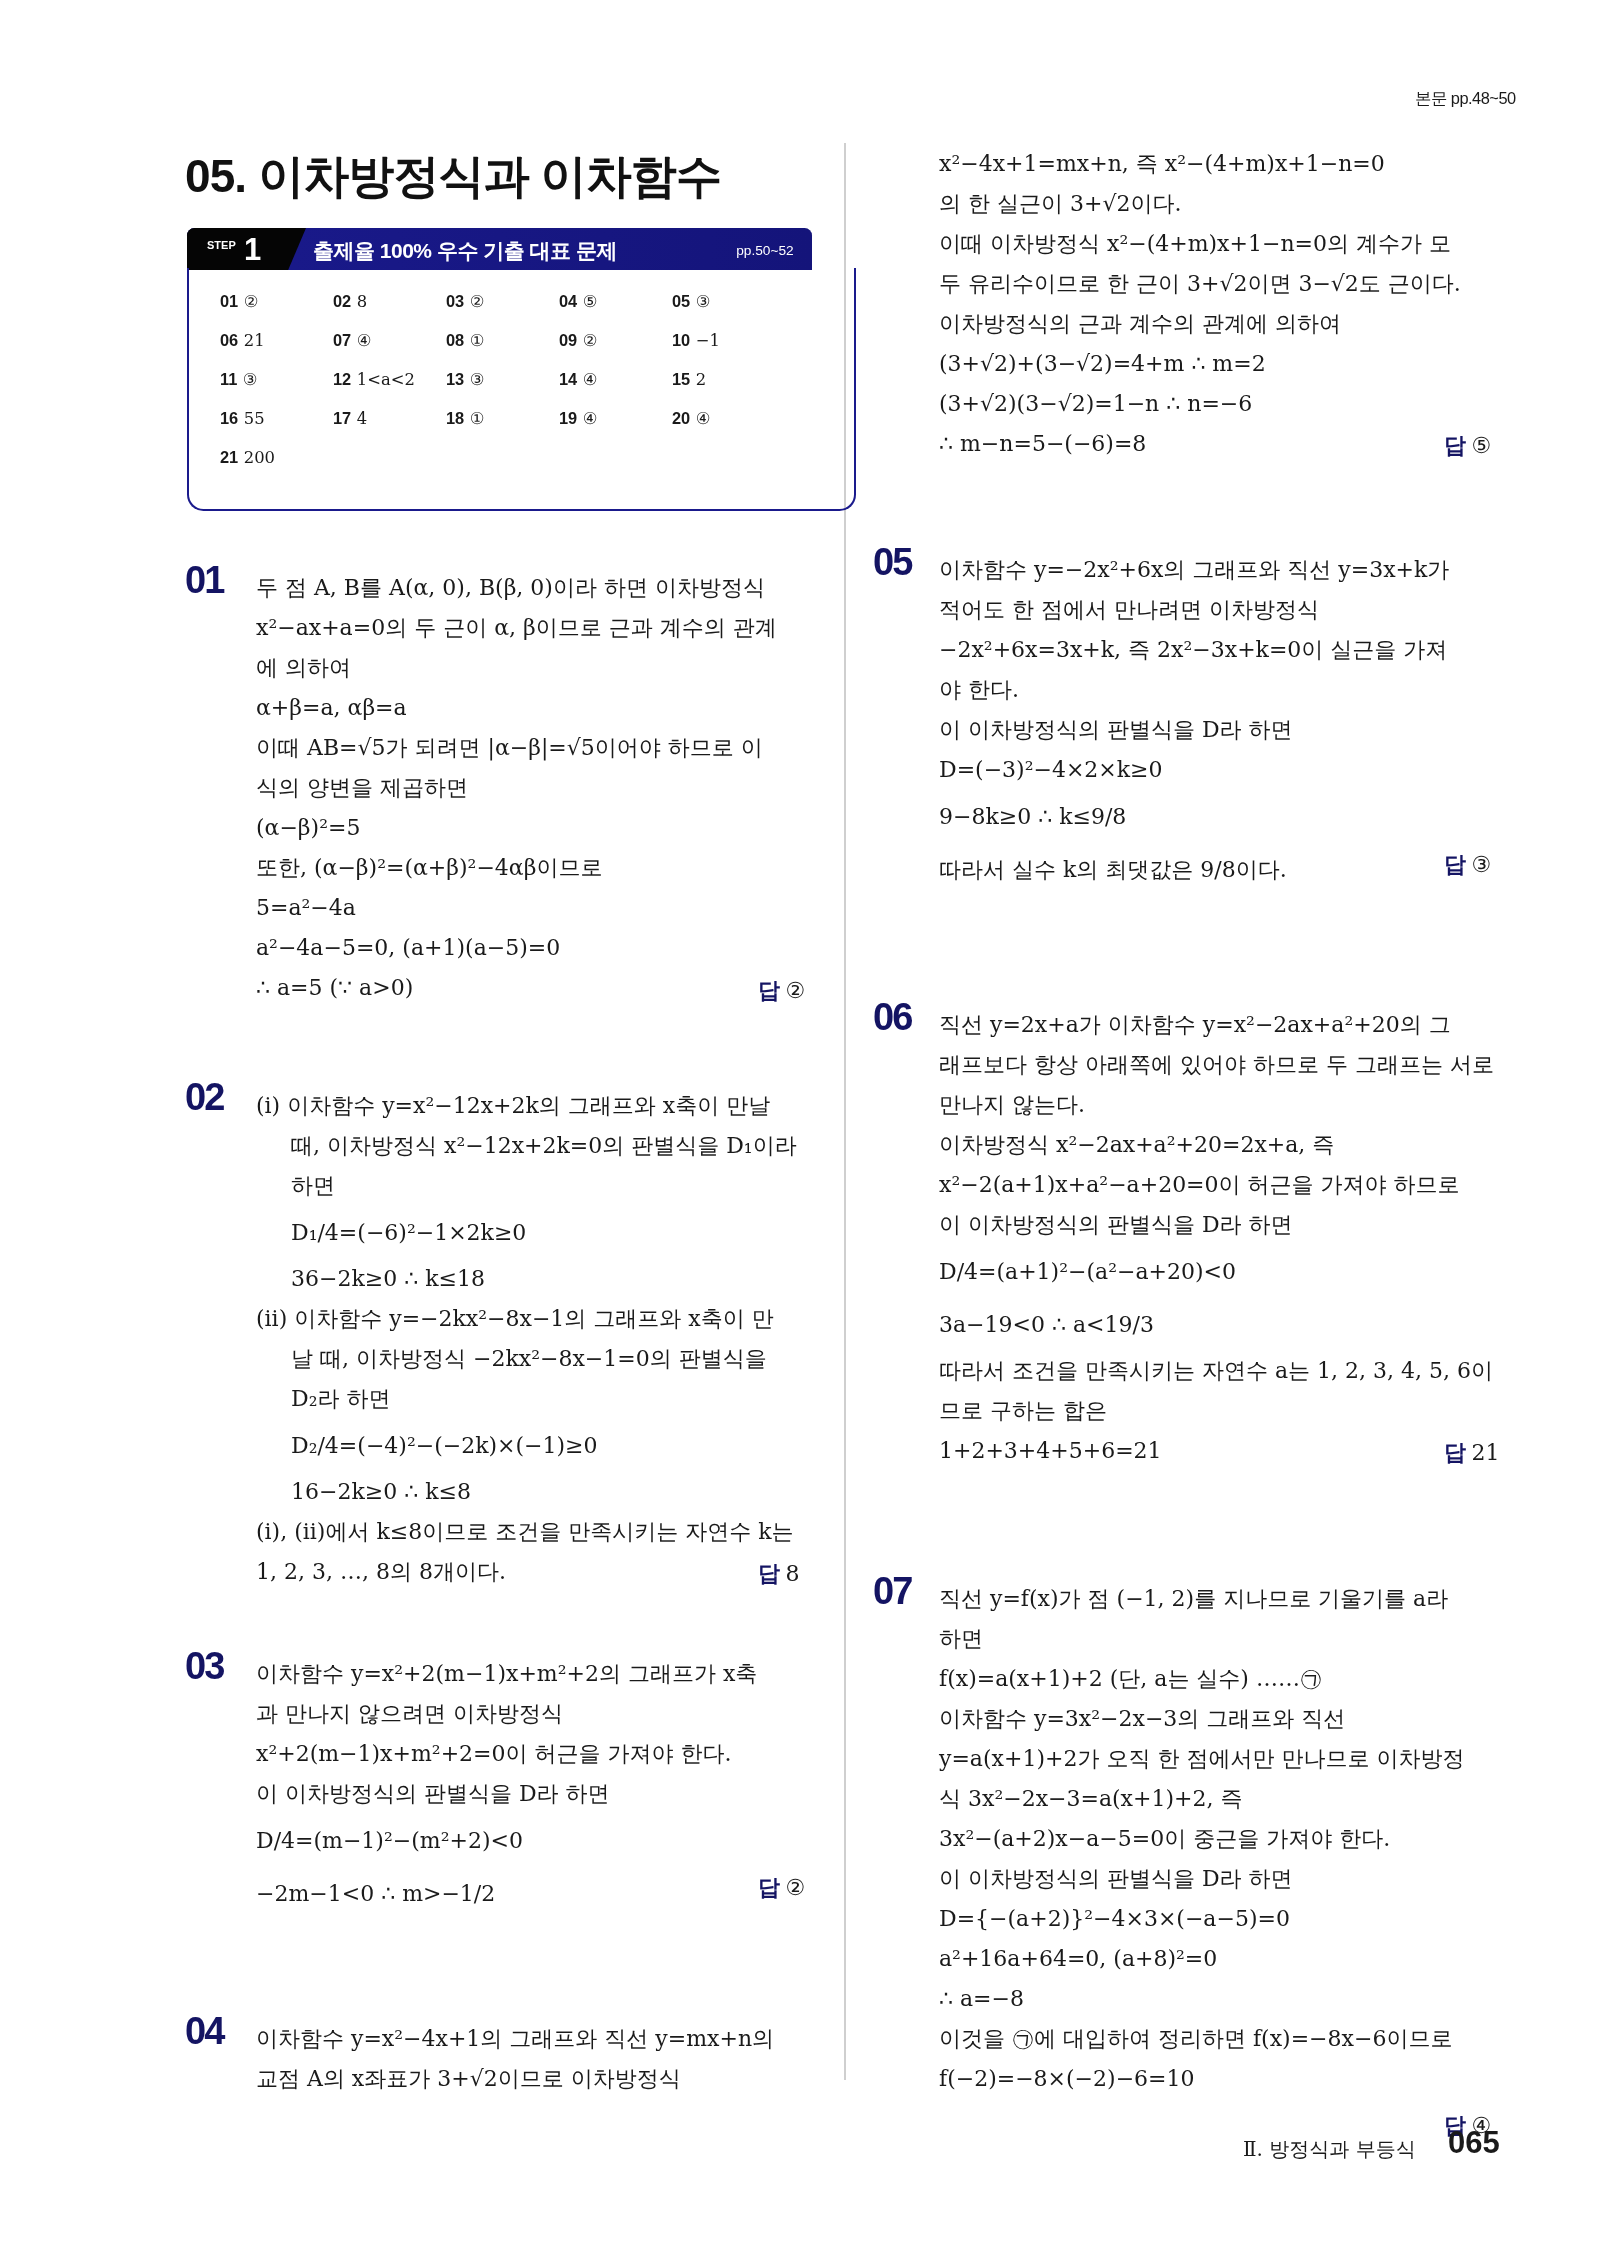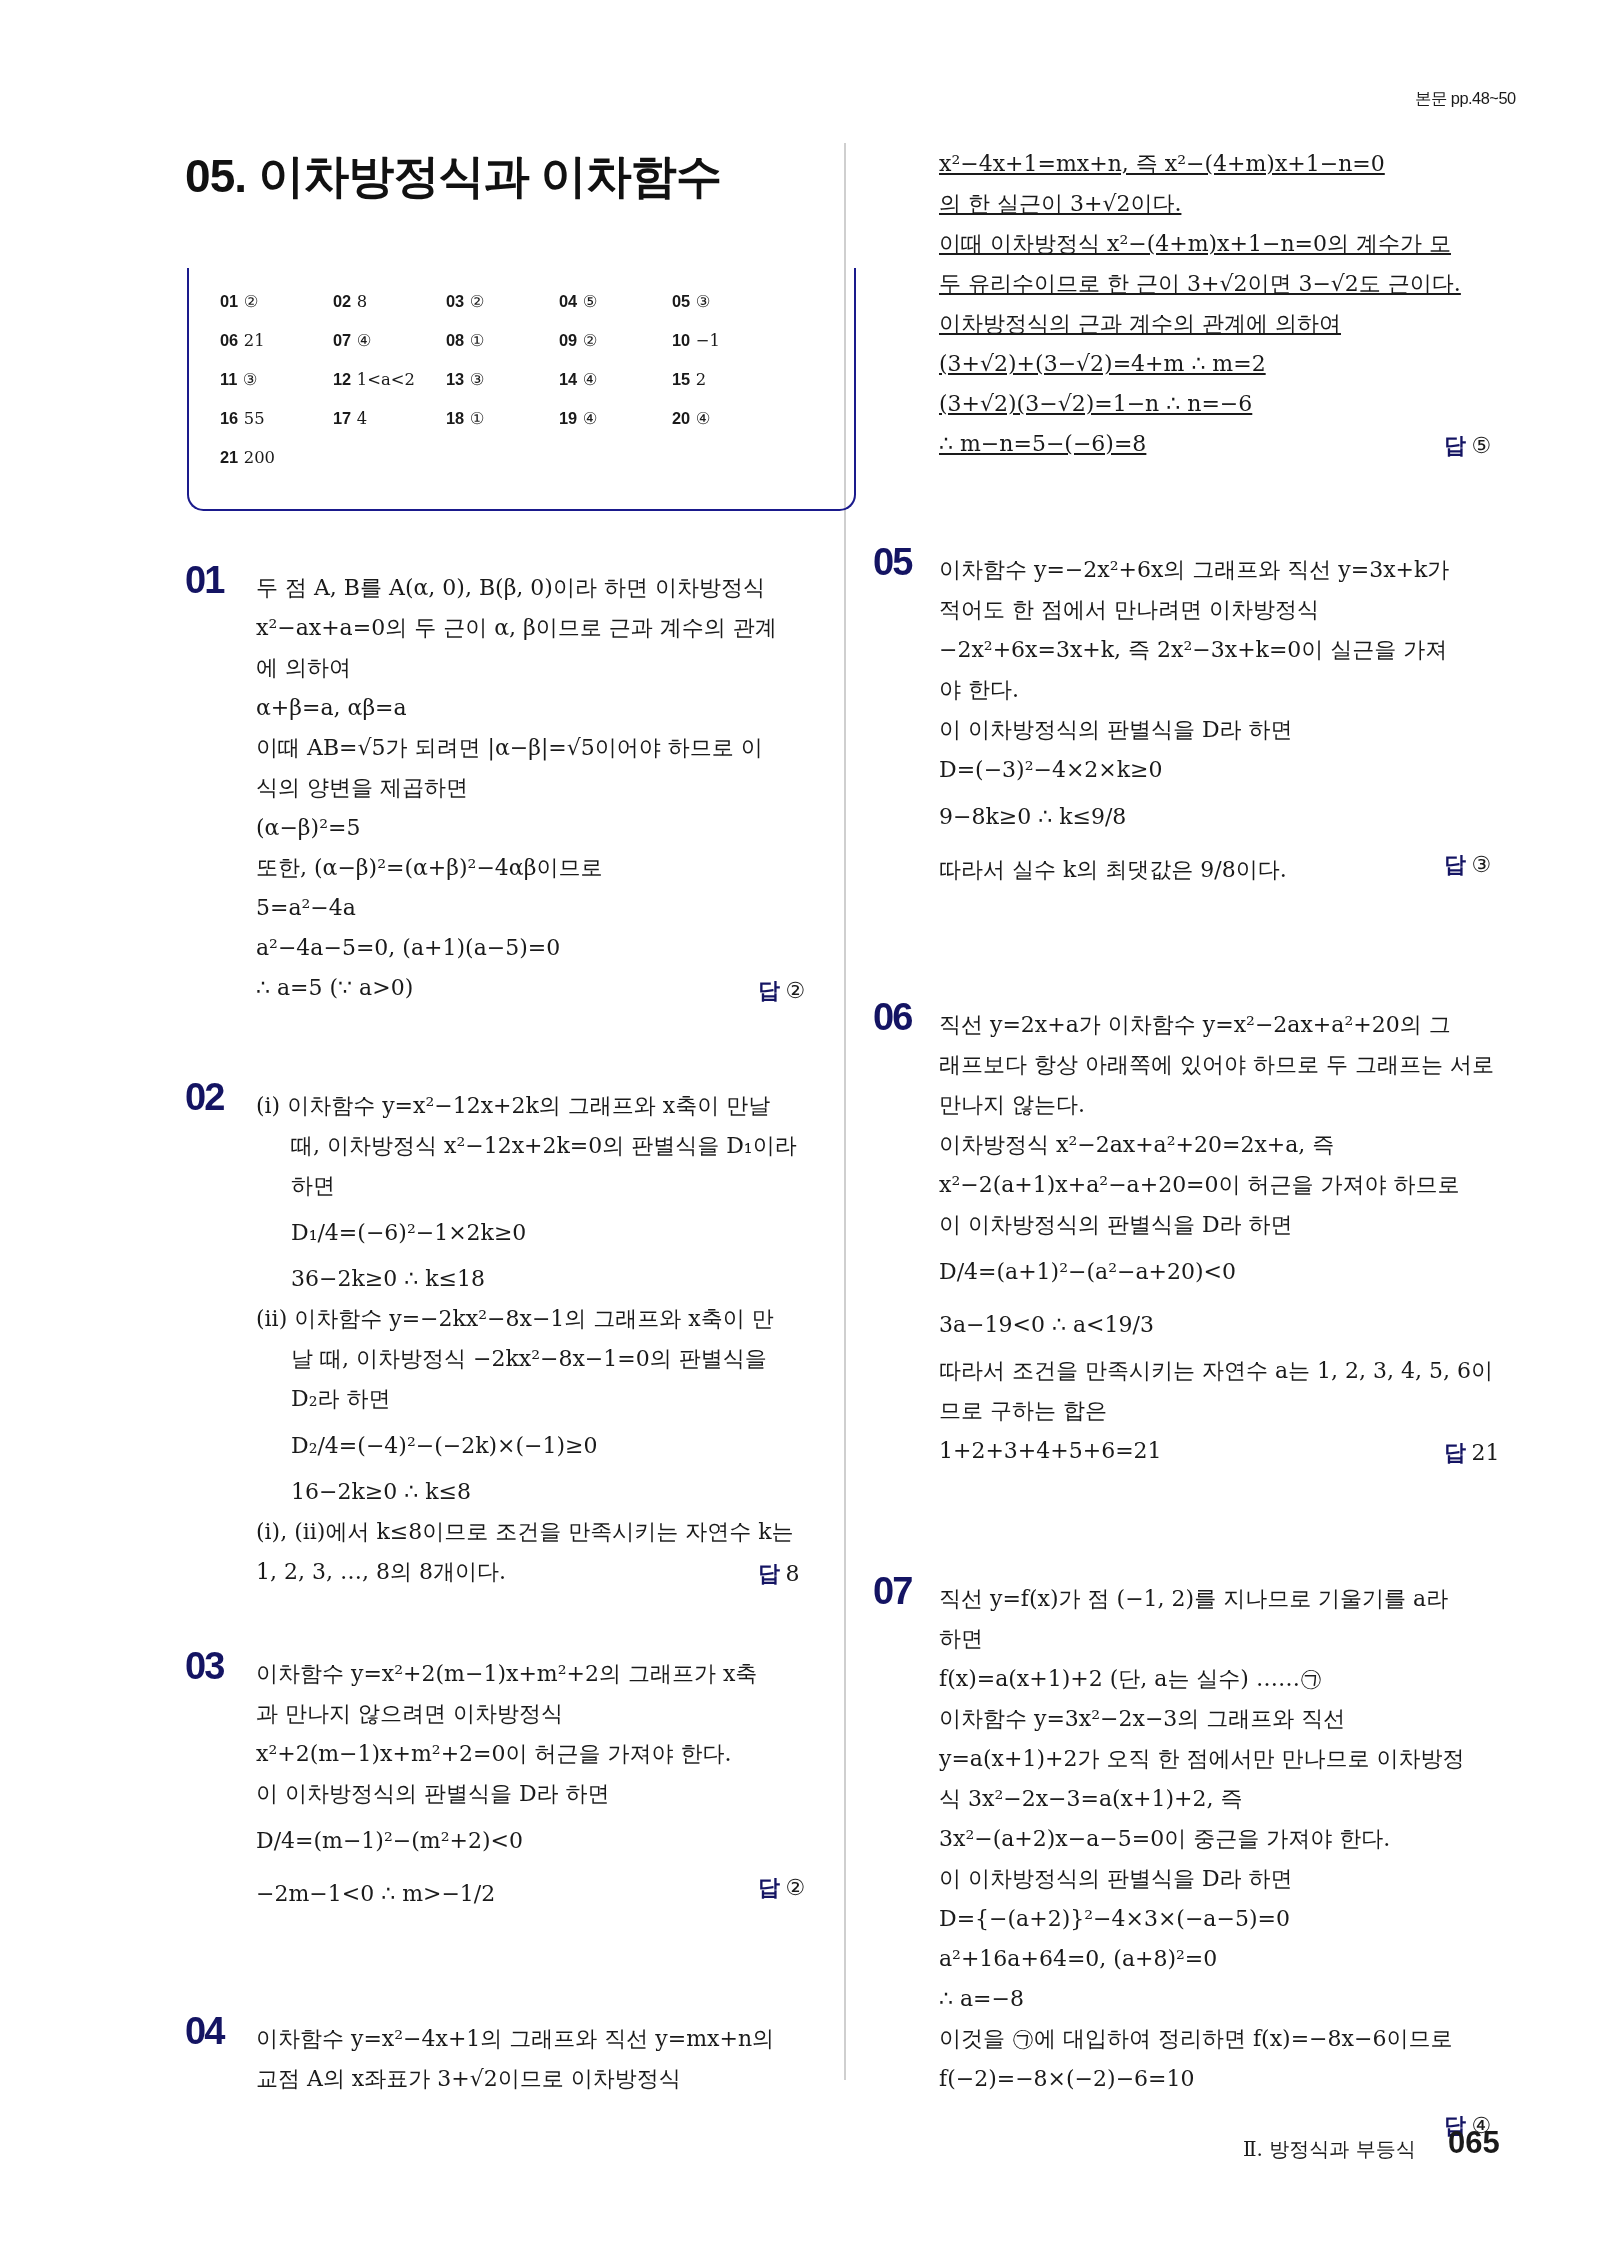--- a/index.html
+++ b/index.html
@@ -33,20 +33,27 @@
   .footer-page { left:1448px; top:2125px; font-size:31px; font-weight:bold; font-family:"Liberation Sans",sans-serif; }
 </style>
 </head>
 <body>
 
 <div class="abs sans page-ref">본문 pp.48~50</div>
 <div class="abs sans chapter-title">05. 이차방정식과 이차함수</div>
 <div class="abs divider"></div>
 
 <div class="abs step-box">
+  <div class="step-head sans">
+    <div class="step-black"></div>
+    <span class="step-word">STEP</span>
+    <span class="step-num">1</span>
+    <span class="step-title">출제율 100%  우수 기출 대표 문제</span>
+    <span class="step-pages">pp.50~52</span>
+  </div>
   <div class="step-body">
     <div class="ans-grid" id="ans-grid">
         <div class="ans-cell"><span class="num">01</span><span>②</span></div>
         <div class="ans-cell"><span class="num">02</span><span>8</span></div>
         <div class="ans-cell"><span class="num">03</span><span>②</span></div>
         <div class="ans-cell"><span class="num">04</span><span>⑤</span></div>
         <div class="ans-cell"><span class="num">05</span><span>③</span></div>
         <div class="ans-cell"><span class="num">06</span><span>21</span></div>
         <div class="ans-cell"><span class="num">07</span><span>④</span></div>
         <div class="ans-cell"><span class="num">08</span><span>①</span></div>
@@ -107,21 +114,21 @@
       <div class="ln">이 이차방정식의 판별식을 D라 하면</div>
       <div class="ln tall">D/4=(m−1)²−(m²+2)&lt;0</div>
       <div class="ln tall">−2m−1&lt;0      ∴ m&gt;−1/2</div>
     </div>
     <div class="answer" style="left: 758px; top: 1873px;"><span class="dap">답</span><span>②</span></div>
     <div class="prob-num" style="left: 185px; top: 2010px;">04</div>
     <div class="prob-body" style="left: 256px; top: 2019px; width: 557px;">
       <div class="ln">이차함수 y=x²−4x+1의 그래프와 직선 y=mx+n의</div>
       <div class="ln">교점 A의 x좌표가 3+√2이므로 이차방정식</div>
     </div>
-    <div class="prob-body" style="left: 939px; top: 144px; width: 557px; text-decoration: underline;">
+    <div class="prob-body" style="left: 939px; top: 144px; width: 557px;">
       <div class="ln">x²−4x+1=mx+n, 즉 x²−(4+m)x+1−n=0</div>
       <div class="ln">의 한 실근이 3+√2이다.</div>
       <div class="ln">이때 이차방정식 x²−(4+m)x+1−n=0의 계수가 모</div>
       <div class="ln">두 유리수이므로 한 근이 3+√2이면 3−√2도 근이다.</div>
       <div class="ln">이차방정식의 근과 계수의 관계에 의하여</div>
       <div class="ln">(3+√2)+(3−√2)=4+m      ∴ m=2</div>
       <div class="ln">(3+√2)(3−√2)=1−n      ∴ n=−6</div>
       <div class="ln">∴ m−n=5−(−6)=8</div>
     </div>
     <div class="answer" style="left: 1444px; top: 431px;"><span class="dap">답</span><span>⑤</span></div>

